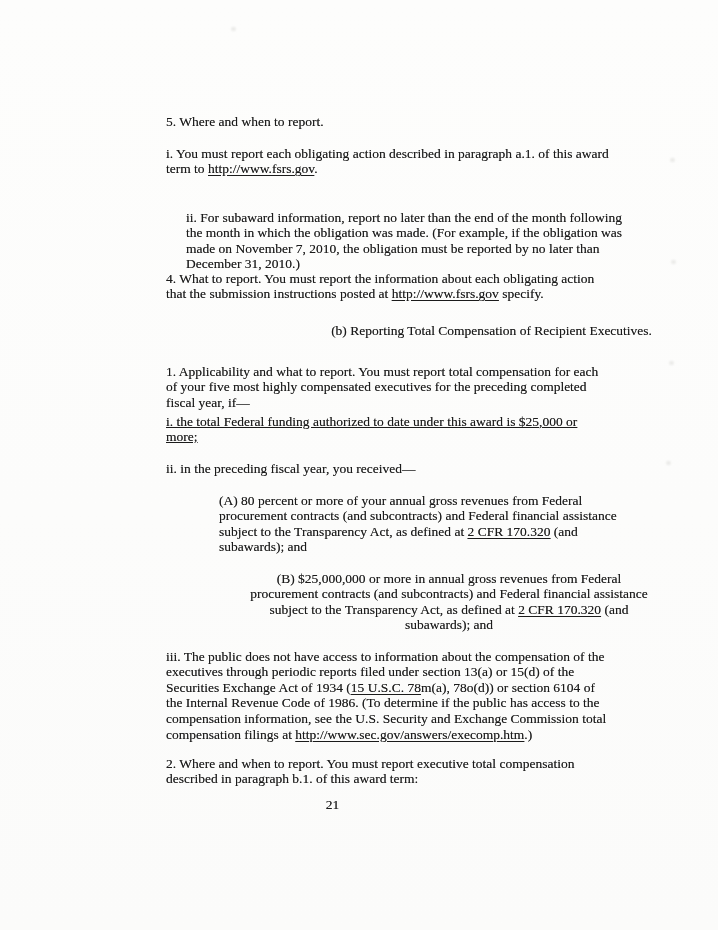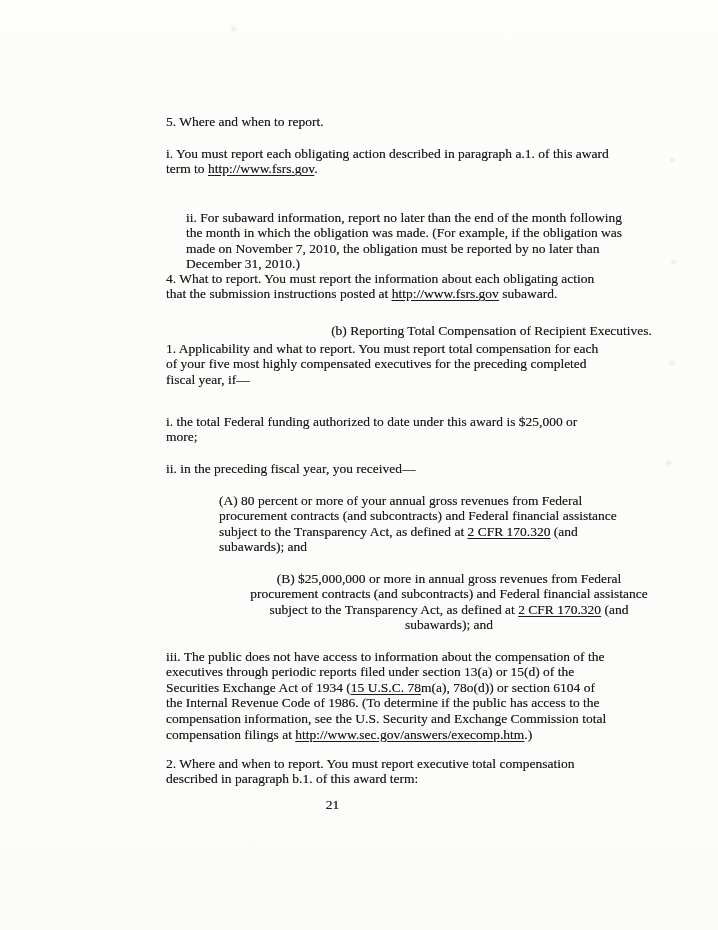--- a/index.html
+++ b/index.html
@@ -61,34 +61,34 @@
 
   <div class="para lvl1" style="top: 194px; margin-left: 20px;">
     <span>ii. For subaward information, report no later than the end of the month following
 the month in which the obligation was made. (For example, if the obligation was
 made on November 7, 2010, the obligation must be reported by no later than
 December 31, 2010.)</span>
   </div>
 
   <div class="para lvl1" style="top: 255px;">
     <span>4. What to report. You must report the information about each obligating action
-that the submission instructions posted at </span><span class="doclink">http://www.fsrs.gov</span><span> subaward.</span>
+that the submission instructions posted at </span><span class="doclink">http://www.fsrs.gov</span><span> specify.</span>
   </div>
 
   <div class="para lvl0" style="top: 307px; text-align: right;">
     <span>(b) Reporting Total Compensation of Recipient Executives.</span>
   </div>
 
-  <div class="para lvl1" style="top: 325px;">
+  <div class="para lvl1" style="top: 348px;">
     <span>1. Applicability and what to report. You must report total compensation for each
 of your five most highly compensated executives for the preceding completed
 fiscal year, if—</span>
   </div>
 
-  <div class="para lvl1" style="top: 398px;">
+  <div class="para lvl1" style="top: 398px; text-decoration: underline;">
     <span>i. the total Federal funding authorized to date under this award is $25,000 or
 more;</span>
   </div>
 
   <div class="para lvl1" style="top: 445px;">
     <span>ii. in the preceding fiscal year, you received—</span>
   </div>
 
   <div class="para lvl2" style="top: 477px;">
     <span>(A) 80 percent or more of your annual gross revenues from Federal

